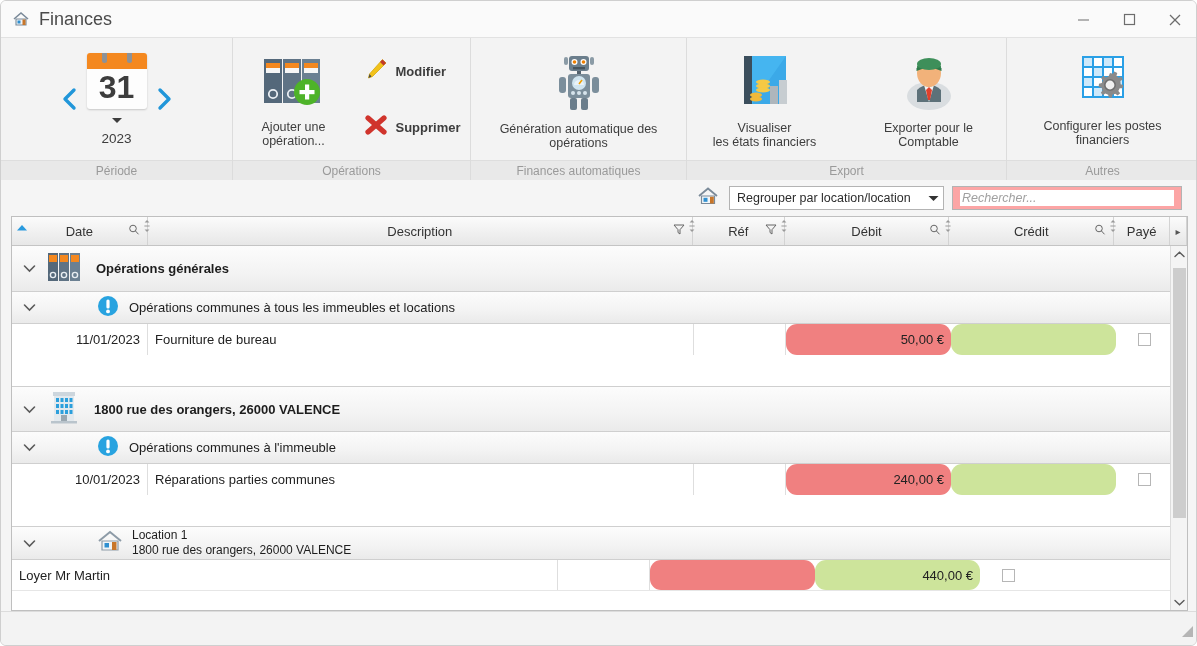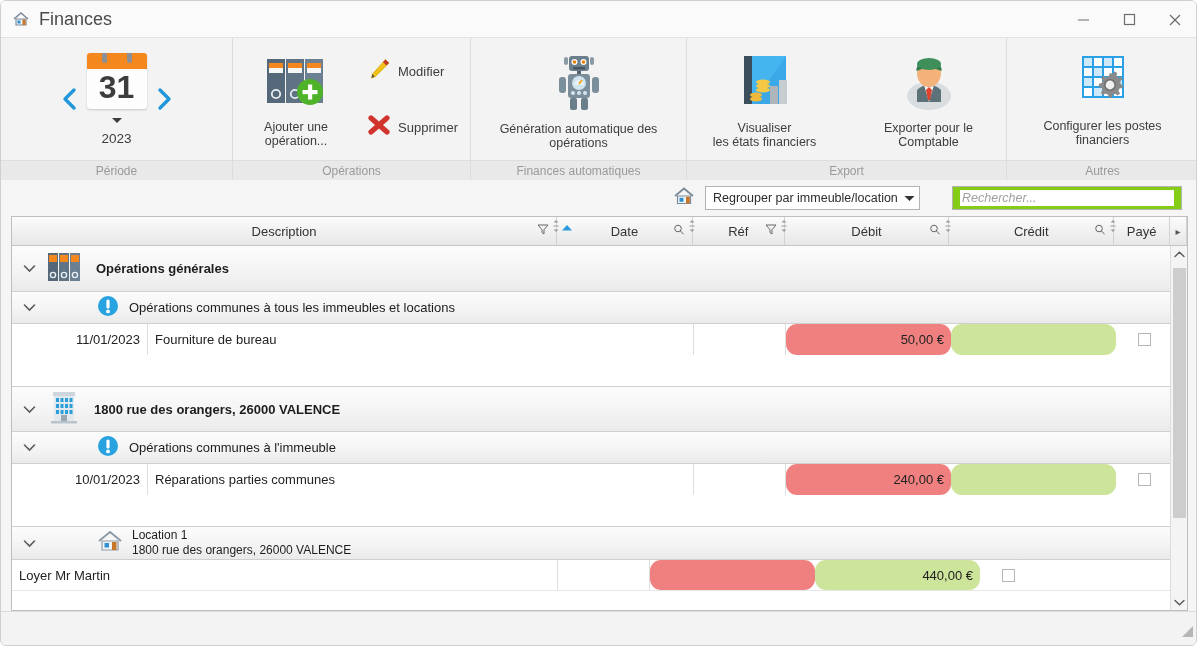--- a/index.html
+++ b/index.html
@@ -76,21 +76,21 @@
     min-width: 70px;
   }
   .ribbon-label {
     font-size: 12.5px; color: #3d3d3d; text-align: center;
     line-height: 14px; margin-top: 5px; white-space: pre-line;
   }
   .ribbon-item-h {
     display: flex; flex-direction: row; align-items: center;
     gap: 7px; padding: 4px 8px; cursor: default;
   }
-  .ribbon-label-h { font-size: 13px; color: #3d3d3d; }
+  .ribbon-label-h { font-size: 13px; color: #3d3d3d; font-weight: bold; }
 
   
   .period-body { display: flex; align-items: center; justify-content: center; gap: 4px; }
   .chev-nav {
     width: 26px; height: 34px; cursor: pointer;
     display: flex; align-items: center; justify-content: center;
   }
   .cal-wrap { display: flex; flex-direction: column; align-items: center; cursor: pointer; }
   .cal-icon {
     width: 60px; height: 56px; position: relative;
@@ -120,24 +120,23 @@
   .group-select {
     width: 215px; height: 24px;
     background: #ffffff; border: 1px solid #b3b3b3;
     display: flex; align-items: center;
     font-size: 12.5px; color: #2c2c2c;
     padding: 0 4px 0 7px; cursor: default;
   }
   .group-select .gs-label { flex: 1; }
   .search-box {
     width: 230px; height: 24px;
-    background: #84cc16; border: 1px solid #b3b3b3;
+    background: #fca5a5; border: 1px solid #b3b3b3;
     display: flex; align-items: center;
     padding: 0 7px;
-    margin-left: 24px;
   }
   .search-box input {
     border: none; outline: none; width: 100%;
     font-size: 12.5px; color: #222; font-family:"Liberation Sans", sans-serif;
   }
   .search-box input::placeholder { color: #a0a0a0; font-style: italic; }
 
   
   .grid {
     position: absolute; top: 215px; left: 10px;
@@ -446,61 +445,61 @@
   <div class="filterbar">
     <span style="margin-right:2px">
       <svg width="22" height="22" viewBox="0 0 22 22">
         <path d="M2 11 L11 3.5 L20 11" fill="none" stroke="#7a8a99" stroke-width="1.8"></path>
         <path d="M4.5 11 L4.5 18.5 L17.5 18.5 L17.5 11 Z" fill="#f2f6f9" stroke="#7a8a99" stroke-width="1.2"></path>
         <rect x="6.5" y="12.8" width="4" height="4" fill="#2f8fd0"></rect>
         <rect x="13" y="11.8" width="3.8" height="6.7" fill="#c8762a"></rect>
       </svg>
     </span>
     <div class="group-select">
-      <span class="gs-label">Regrouper par immeuble/location</span>
+      <span class="gs-label">Regrouper par location/location</span>
       <span>
         <svg width="11" height="7" viewBox="0 0 11 7">
             <polygon points="0.5,1 10.5,1 5.5,6" fill="#333"></polygon>
           </svg>
       </span>
     </div>
     <div class="search-box">
       <input type="text" placeholder="Rechercher..." style="">
     </div>
   </div>
 
   <div class="grid">
 
     <div class="grid-head">
+      <div class="hcell" style="width:136px">
+        <span class="sort-mark">
+          <svg width="10" height="6" viewBox="0 0 10 6">
+              <polygon points="5,0 10,5.5 0,5.5" fill="#2a9ade"></polygon>
+            </svg>
+        </span>
+        <span>Date</span>
+        <span class="hc-icon">
+          <svg width="12" height="12" viewBox="0 0 12 12">
+              <circle cx="5" cy="5" r="3.3" fill="none" stroke="#666" stroke-width="1"></circle>
+              <line x1="7.4" y1="7.4" x2="10.5" y2="10.8" stroke="#666" stroke-width="1"></line>
+            </svg>
+        </span>
+        <span class="hgrip">
+          <svg width="6" height="12" viewBox="0 0 6 12">
+              <polygon points="3,0 5.4,2.6 0.6,2.6" fill="#9a9a9a"></polygon>
+              <polygon points="3,12 5.4,9.4 0.6,9.4" fill="#9a9a9a"></polygon>
+              <line x1="0.4" y1="6" x2="5.6" y2="6" stroke="#9a9a9a" stroke-width="1"></line>
+            </svg>
+        </span>
+      </div>
       <div class="hcell" style="width:546px">
         <span>Description</span>
         <span class="hc-icon">
           <svg width="12" height="12" viewBox="0 0 12 12">
               <polygon points="1,1.5 11,1.5 7,6.2 7,10.5 5,9 5,6.2" fill="none" stroke="#666" stroke-width="1"></polygon>
-            </svg>
-        </span>
-        <span class="hgrip">
-          <svg width="6" height="12" viewBox="0 0 6 12">
-              <polygon points="3,0 5.4,2.6 0.6,2.6" fill="#9a9a9a"></polygon>
-              <polygon points="3,12 5.4,9.4 0.6,9.4" fill="#9a9a9a"></polygon>
-              <line x1="0.4" y1="6" x2="5.6" y2="6" stroke="#9a9a9a" stroke-width="1"></line>
-            </svg>
-        </span>
-      </div>
-      <div class="hcell" style="width:136px">
-        <span class="sort-mark">
-          <svg width="10" height="6" viewBox="0 0 10 6">
-              <polygon points="5,0 10,5.5 0,5.5" fill="#2a9ade"></polygon>
-            </svg>
-        </span>
-        <span>Date</span>
-        <span class="hc-icon">
-          <svg width="12" height="12" viewBox="0 0 12 12">
-              <circle cx="5" cy="5" r="3.3" fill="none" stroke="#666" stroke-width="1"></circle>
-              <line x1="7.4" y1="7.4" x2="10.5" y2="10.8" stroke="#666" stroke-width="1"></line>
             </svg>
         </span>
         <span class="hgrip">
           <svg width="6" height="12" viewBox="0 0 6 12">
               <polygon points="3,0 5.4,2.6 0.6,2.6" fill="#9a9a9a"></polygon>
               <polygon points="3,12 5.4,9.4 0.6,9.4" fill="#9a9a9a"></polygon>
               <line x1="0.4" y1="6" x2="5.6" y2="6" stroke="#9a9a9a" stroke-width="1"></line>
             </svg>
         </span>
       </div>

